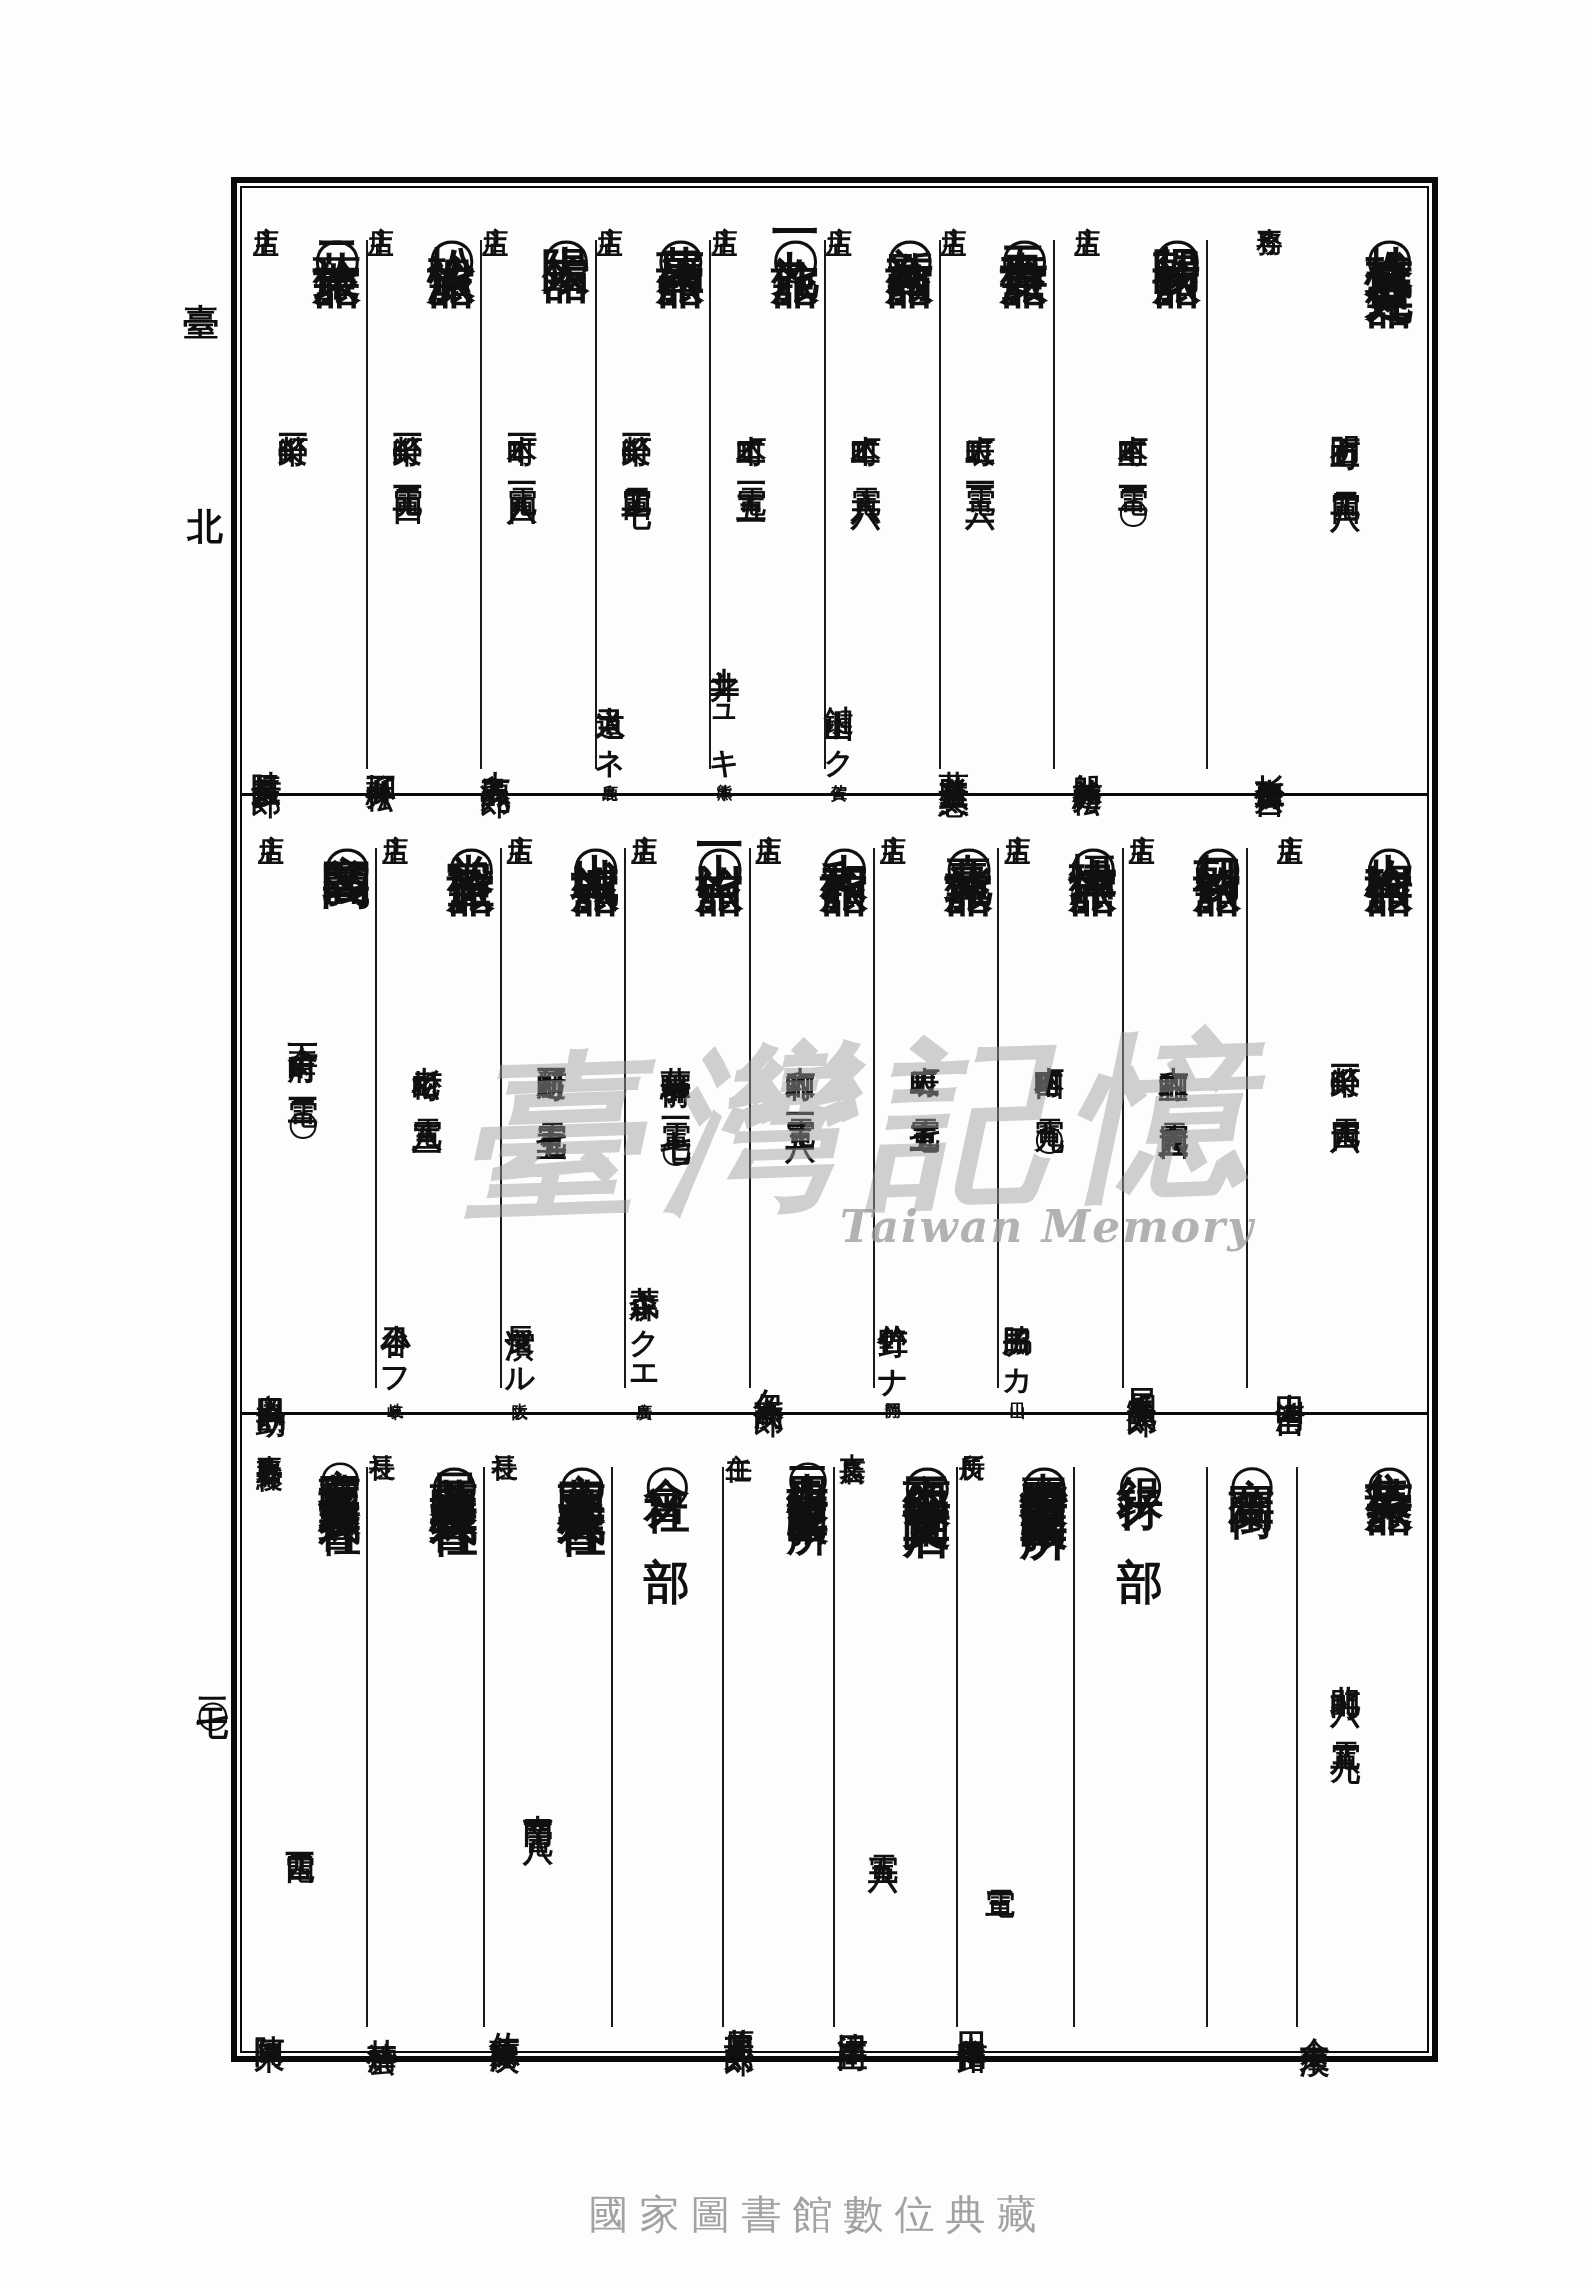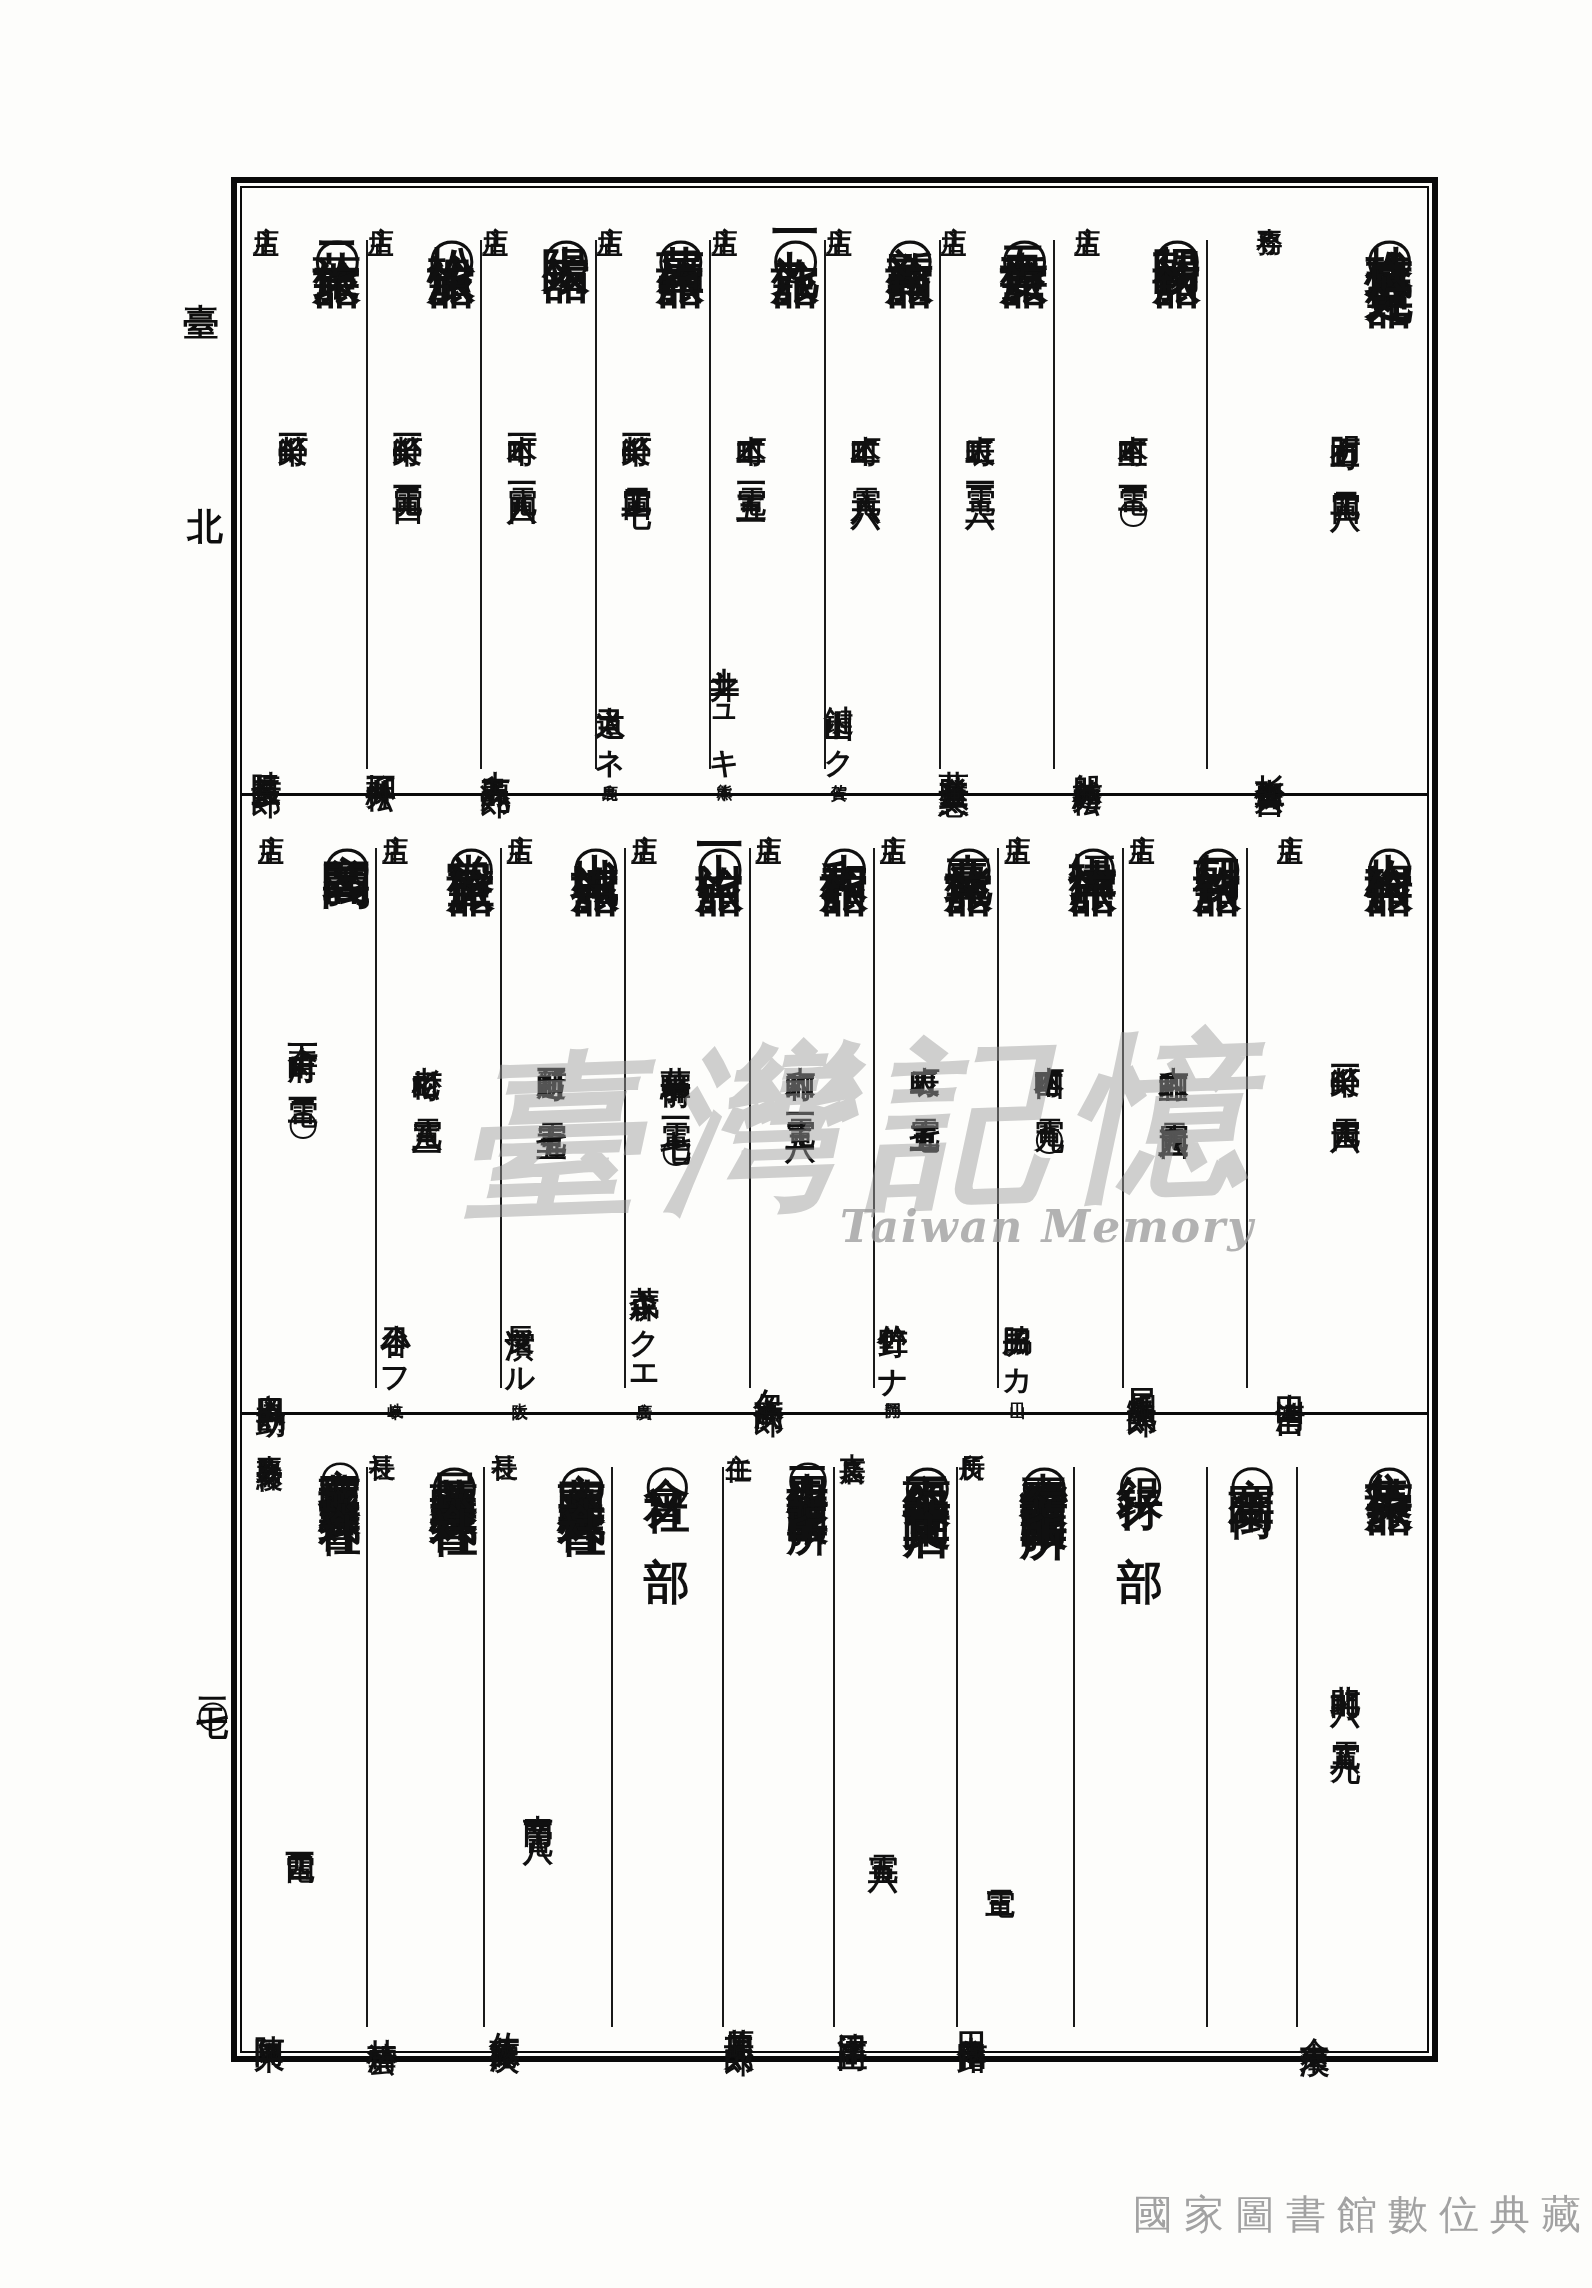--- a/index.html
+++ b/index.html
@@ -48,21 +48,21 @@
   #edge-bot{left:187px;top:503px;}
   .page-num{position:absolute;left:191px;top:1672px;writing-mode:vertical-rl;
             text-orientation:upright;font-size:32px;font-weight:700;letter-spacing:5px;color:#0d0d0d;}
 
   .wm-cjk{position:absolute;left:460px;top:1009px;font-size:177px;letter-spacing:26px;
           color:#9e9e9e;opacity:.48;font-style:italic;font-weight:700;
           transform:rotate(-2deg);white-space:nowrap;pointer-events:none;z-index:4;}
   .wm-en{position:absolute;left:840px;top:1201px;font-size:44px;color:#9a9a9a;opacity:.75;
          font-style:italic;font-weight:700;pointer-events:none;z-index:4;letter-spacing:2px;}
 
-  .footer-caption{position:absolute;left:0;right:0;top:2187px;text-align:right;
+  .footer-caption{position:absolute;left:0;right:0;top:2187px;text-align:center;
                   font-size:40px;letter-spacing:11px;color:#a2a2a2;font-weight:500;margin-left:44px;}
 </style>
 </head>
 <body>
 
 <div class="edge-char" id="edge-top">臺</div>
 <div class="edge-char" id="edge-bot">北</div>
 <div class="page-num">三〇七</div>
 
 <div class="frame-outer">

